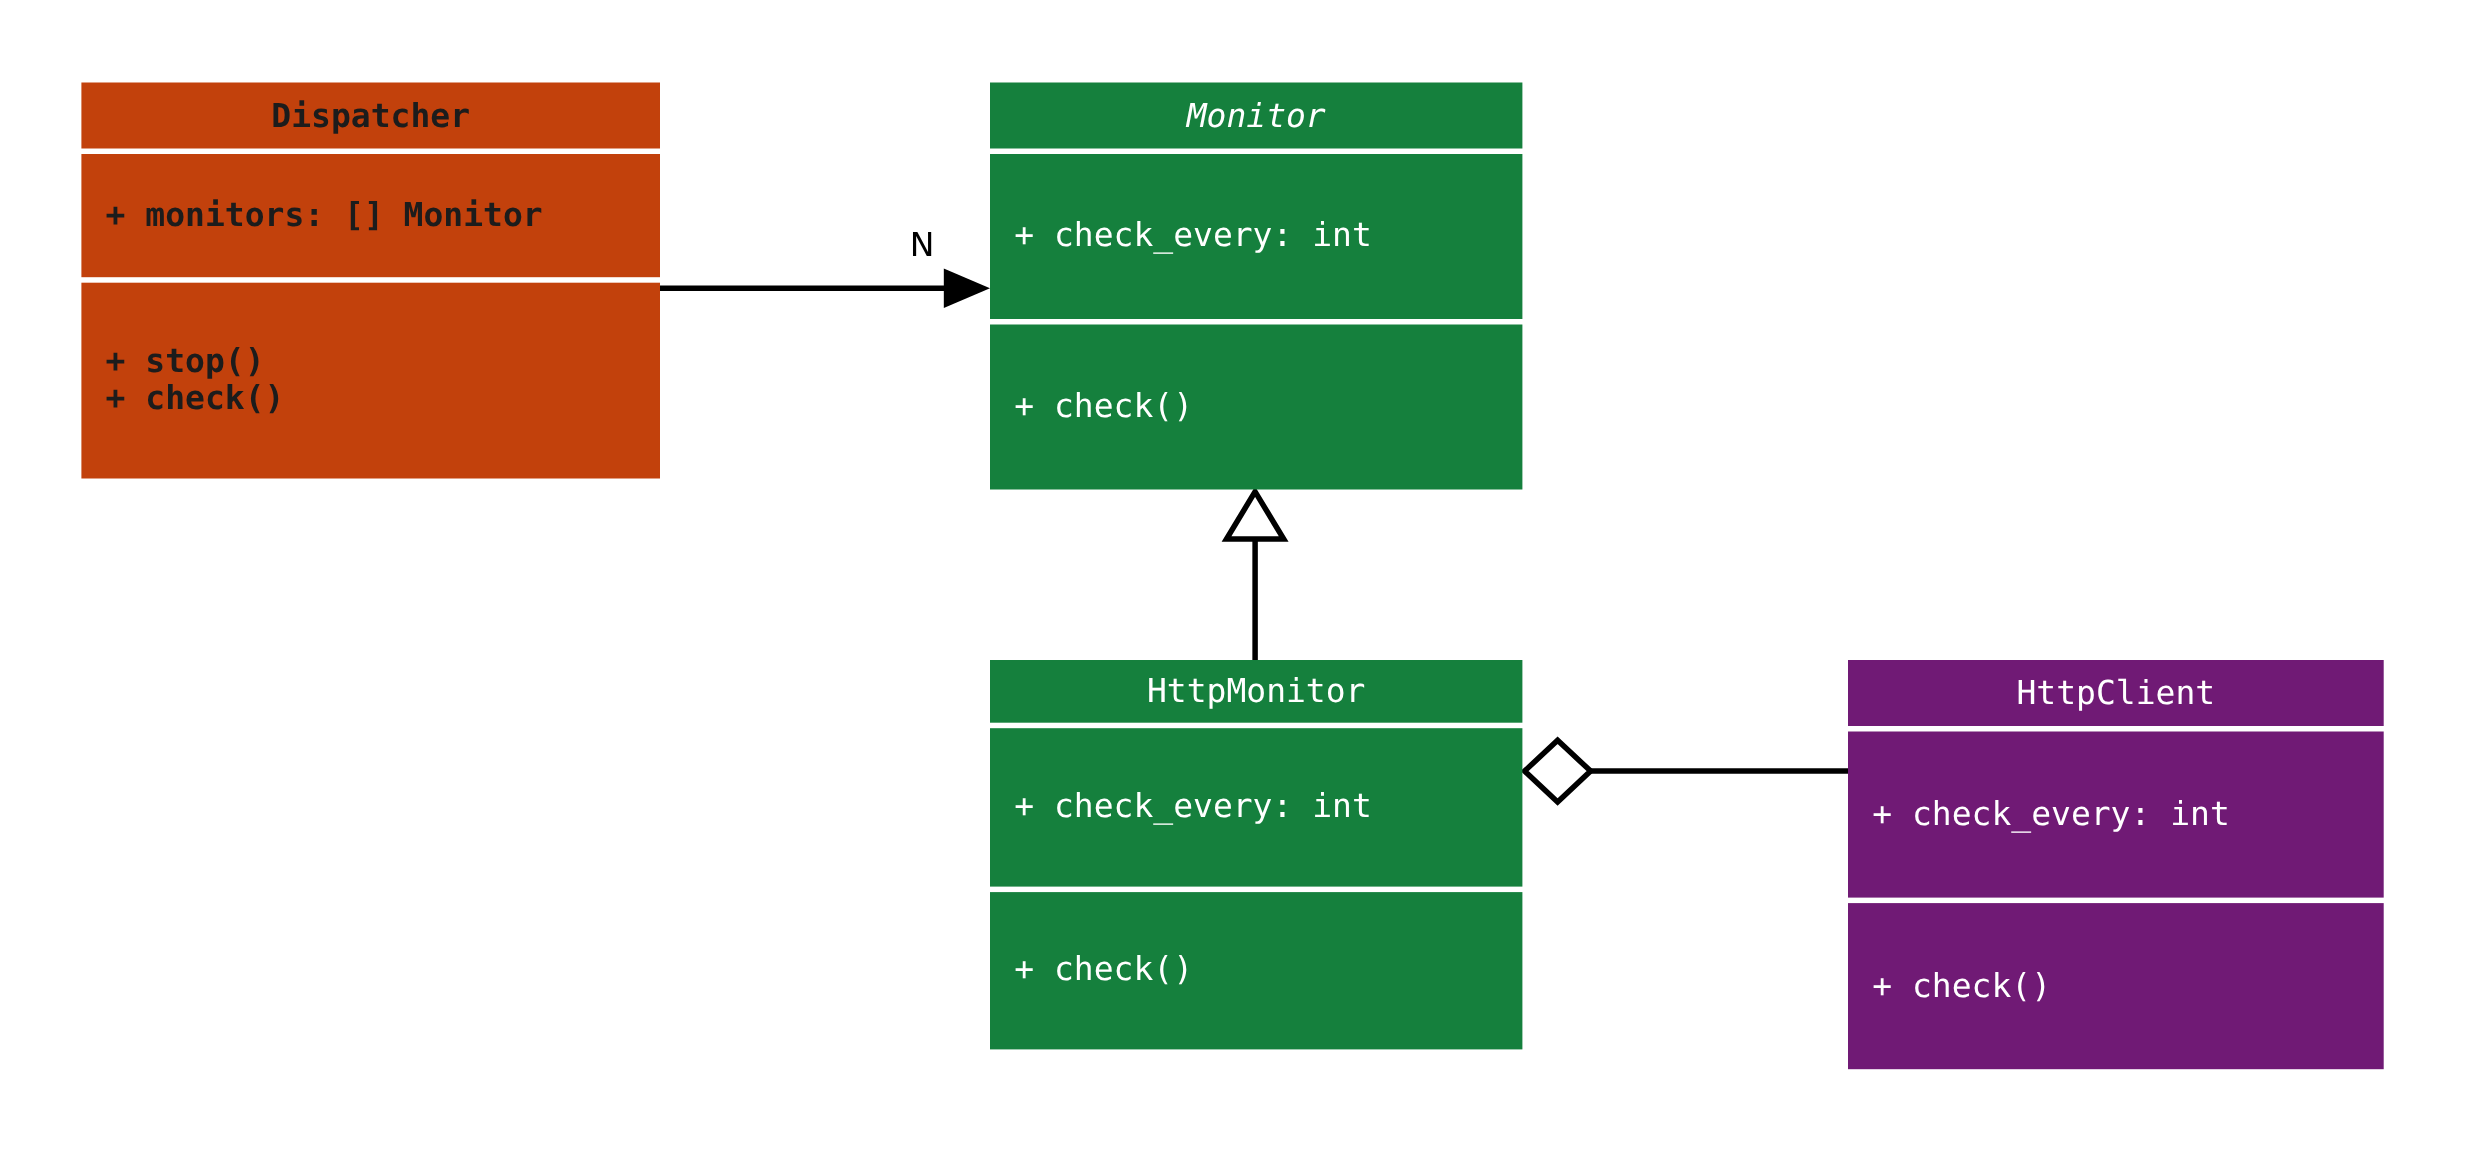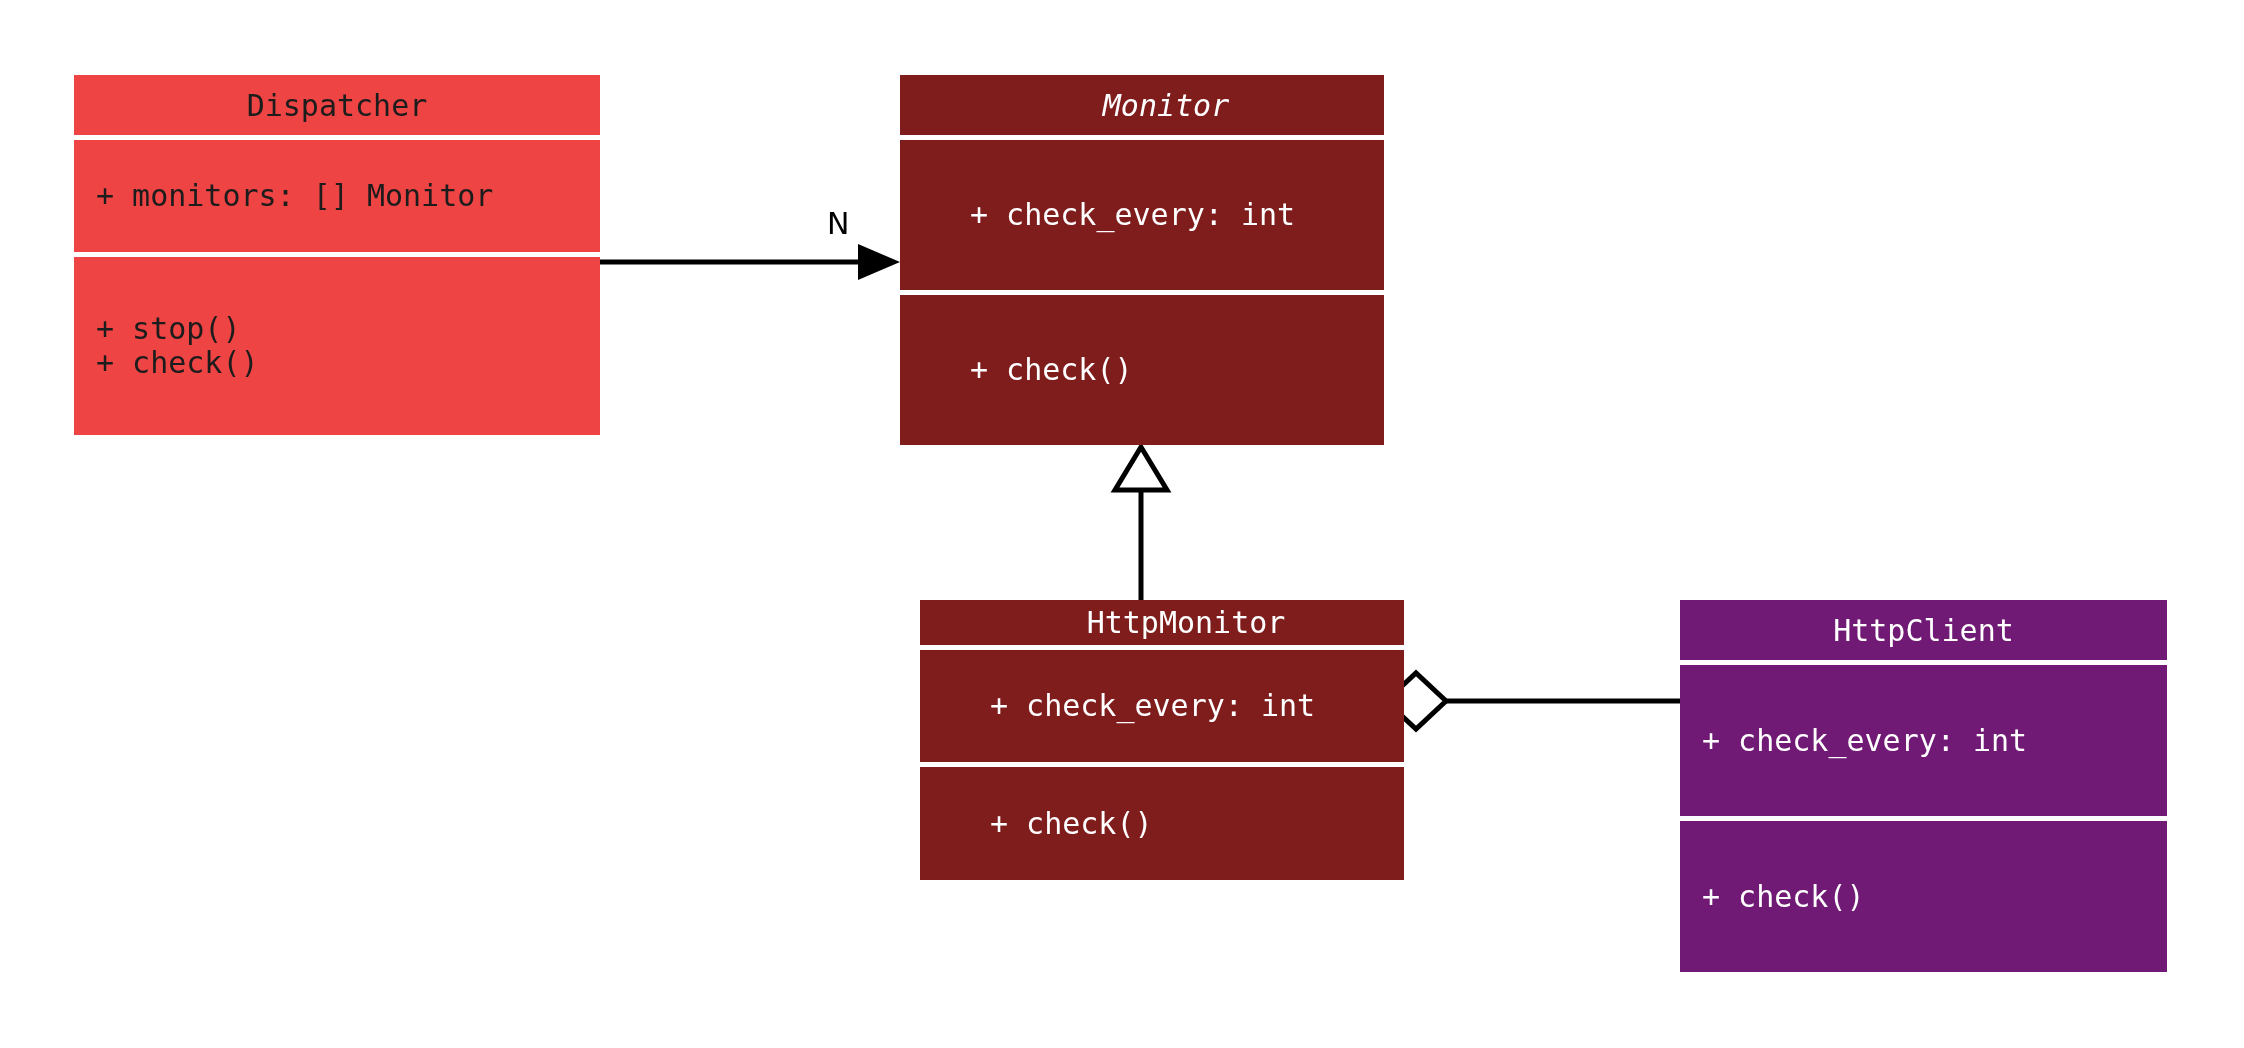--- a/index.html
+++ b/index.html
@@ -46,25 +46,25 @@
     font-style: italic;
   }
   .member {
     font-family: "DejaVu Sans Mono", monospace;
     font-size: 30px;
     line-height: 34px;
     white-space: pre;
     padding-left: 22px;
   }
   
-  .theme-cream .compartment { background: #ef4444; }
+  .theme-cream .compartment { background: #c2410c; font-weight: bold; }
   .theme-cream .class-name,
   .theme-cream .member { color: #1c1c1c; }
 
-  .theme-blue .compartment { background: #7f1d1d; padding-left: 48px; }
+  .theme-blue .compartment { background: #15803d; }
   .theme-blue .class-name,
   .theme-blue .member { color: #ffffff; }
 
   .theme-green .compartment { background: #701a75; }
   .theme-green .class-name,
   .theme-green .member { color: #ffffff; }
 
   
   .edge-layer {
     position: absolute;
@@ -125,21 +125,21 @@
       <span class="class-name italic">Monitor</span>
     </div>
     <div class="compartment" style="height:150px;">
       <div class="member">+ check_every: int</div>
     </div>
     <div class="compartment" style="height:150px;">
       <div class="member">+ check()</div>
     </div>
   </div>
 
-  <div class="uml-class theme-blue" style="left:920px; top:600px; width:484px; height:280px;">
+  <div class="uml-class theme-blue" style="left:900px; top:600px; width:484px; height:354px;">
     <div class="compartment title" style="height:60px;">
       <span class="class-name">HttpMonitor</span>
     </div>
     <div class="compartment" style="height:151px;">
       <div class="member">+ check_every: int</div>
     </div>
     <div class="compartment" style="height:151px;">
       <div class="member">+ check()</div>
     </div>
   </div>

